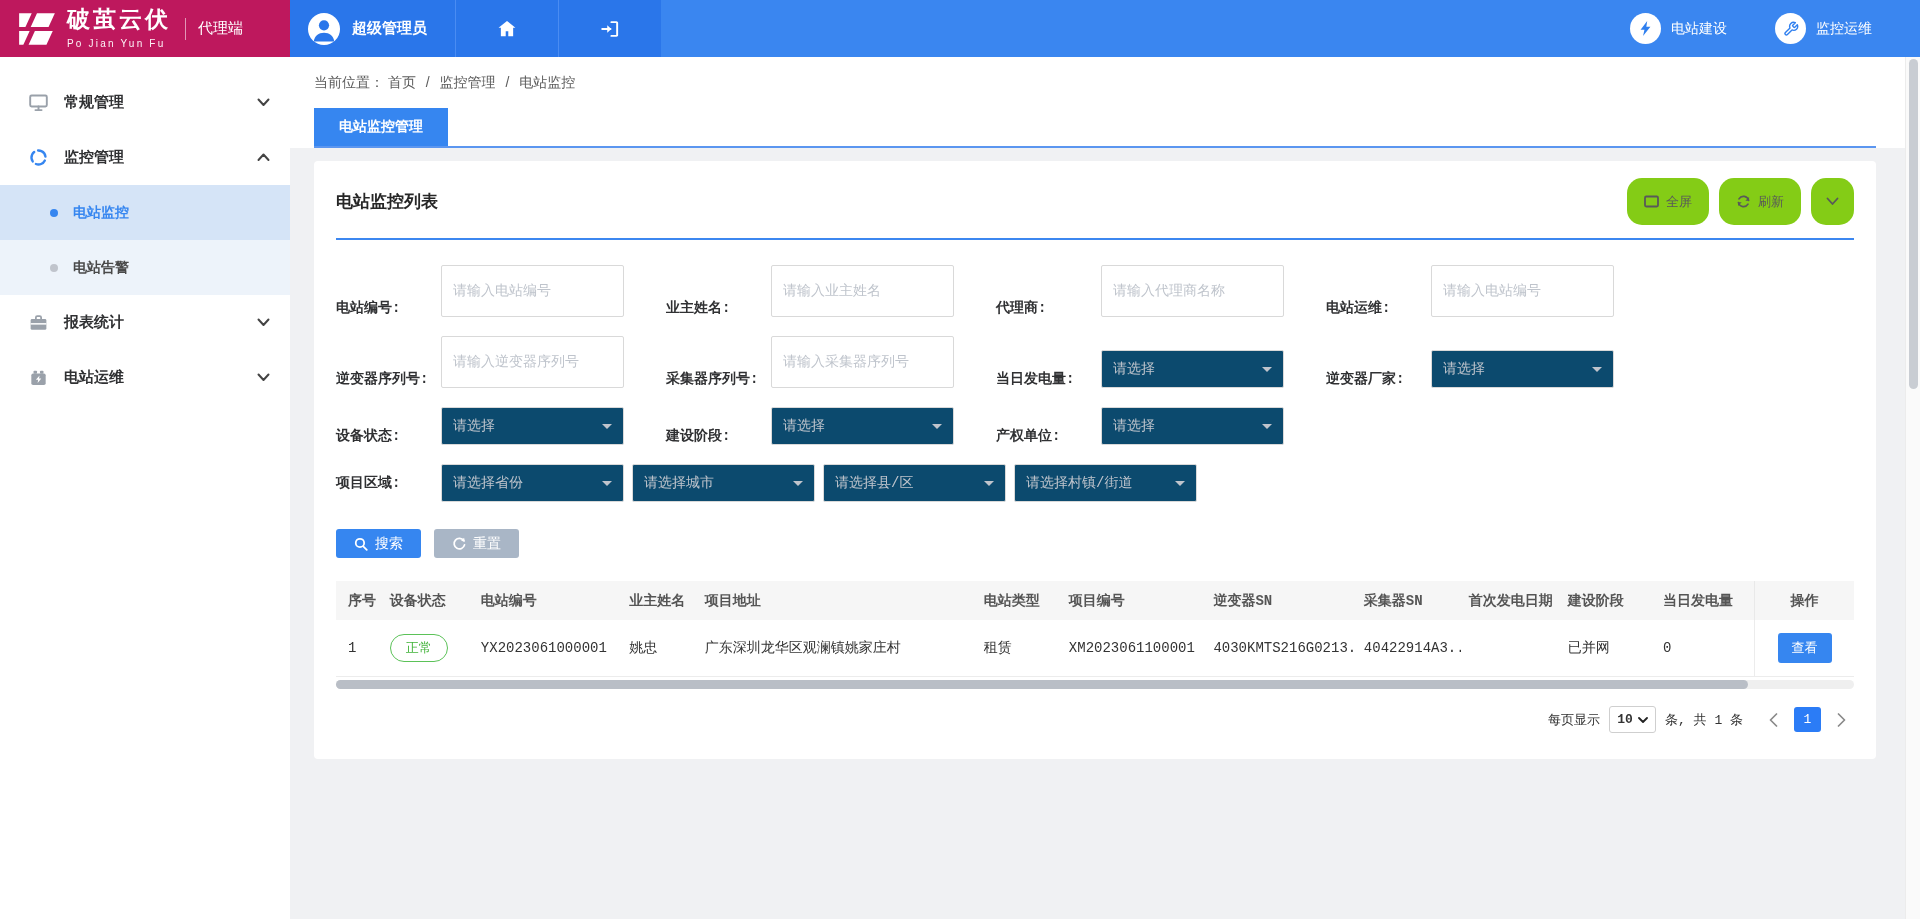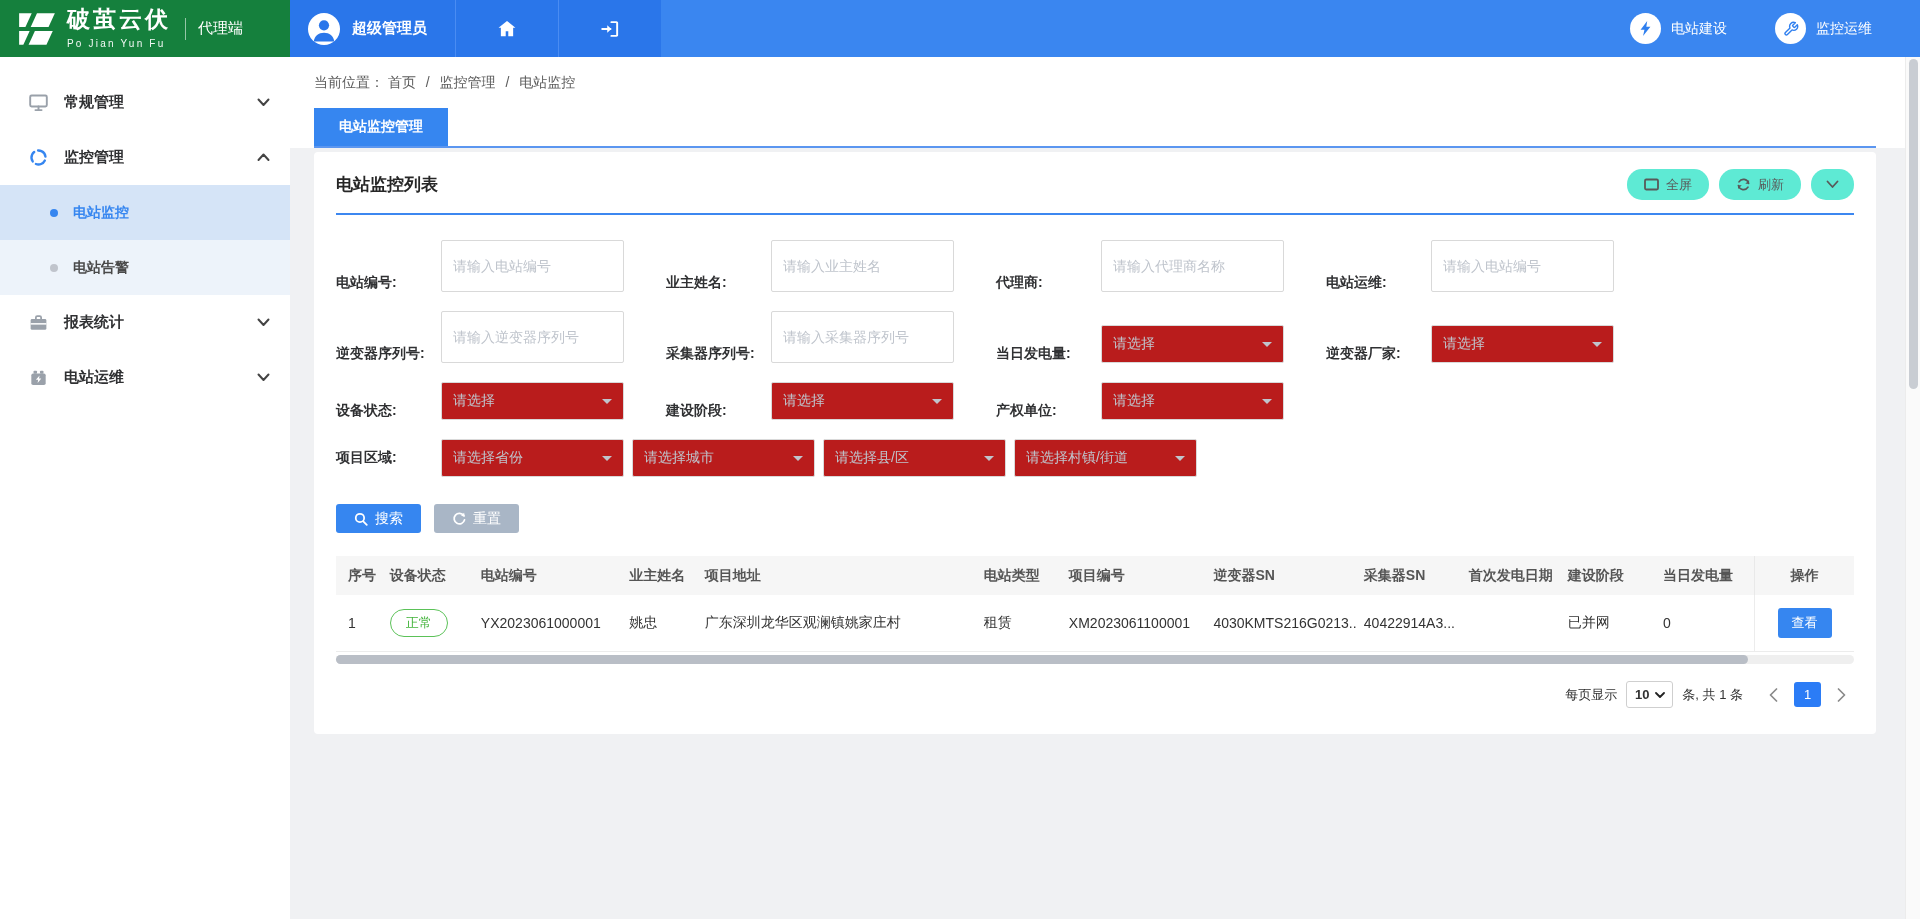--- a/index.html
+++ b/index.html
@@ -1,21 +1,21 @@
 <!DOCTYPE html>
 <html><head>
 <meta charset="utf-8">
 <style>
   * { margin:0; padding:0; box-sizing:border-box; }
   html,body { width:1920px; height:919px; overflow:hidden;
     font-family:"Liberation Sans", sans-serif; background:#F0F1F3; }
 
   
   .topbar { height:57px; display:flex; align-items:stretch; background:#3A86F0; position:relative; z-index:5; }
-  .brand { width:290px; display:flex; align-items:center; padding-left:16px; background:#15803d; }
+  .brand { width:290px; display:flex; align-items:center; padding-left:16px; background:#be185d; }
   .logo-mark { width:42px; height:36px; flex:0 0 auto; }
   .brand-text { margin-left:9px; color:#fff; line-height:1; }
   .brand-name { font-size:23px; font-weight:700; letter-spacing:3px; }
   .brand-pinyin { font-size:10px; letter-spacing:2.2px; margin-top:8px; opacity:.95; }
   .brand-divider { width:1px; height:22px; background:rgba(255,255,255,.55); margin:0 12px 0 14px; }
   .portal { color:#fff; font-size:15px; }
   .hd-user { background:#2A76EA; display:flex; align-items:center; gap:12px; padding:0 28px 0 18px; }
   .hd-user .uname { color:#fff; font-size:15px; font-weight:600; }
   .hd-btn { width:103px; background:#2A76EA; border-left:1px solid #4A8CF2; display:flex; align-items:center; justify-content:center; cursor:pointer; }
   .hd-btn:last-of-type { border-right:1px solid #4A8CF2; }
@@ -40,41 +40,41 @@
 
   .content { flex:1; background:#F0F1F3; overflow:hidden; }
   .crumb-strip { background:#fff; padding:17px 44px 0 24px; }
   .crumb { font-size:14px; color:#5b5b5b; }
   .crumb .sep { margin:0 6px; color:#5b5b5b; }
   .crumb a { color:#5b5b5b; text-decoration:none; cursor:pointer; }
   .tab-row { margin-top:16px; border-bottom:2px solid #5B96F0; }
   .tab { display:inline-flex; align-items:center; justify-content:center; height:38px; padding:0 25px;
          background:#3686F0; color:#fff; font-size:14px; font-weight:700; cursor:pointer; }
 
-  .panel-wrap { padding:4px 44px 0 24px; }
+  .panel-wrap { padding:13px 44px 0 24px;font-family:Liberation Mono, monospace; }
   .panel { background:#fff; border-radius:4px; padding:17px 22px 26px; }
   .panel-head { display:flex; align-items:center; justify-content:space-between; }
   .panel-title { font-size:17px; font-weight:700; color:#262626; }
   .tools { display:flex; align-items:center; gap:10px; }
-  .tool-btn { height:31px; border:none; border-radius:15px; background:#5eead4; color:#595959;
+  .tool-btn { height:47px; border:none; border-radius:15px; background:#84cc16; color:#595959;
               font-size:13px; display:inline-flex; align-items:center; gap:7px; padding:0 17px; cursor:pointer;
               font-family:inherit; }
   .tool-btn.icon-only { padding:0 15px; }
   .title-line { height:2px; background:#3C87F0; margin-top:13px; }
 
   
   .filters { margin-top:25px; display:flex; flex-direction:column; gap:19px; }
   .f-row { display:flex; }
   .f-field { display:flex; align-items:flex-end; width:330px; }
   .f-label { width:105px; font-size:14px; color:#303133; font-weight:700; }
   .f-input { width:183px; height:52px; border:1px solid #D9D9D9; border-radius:2px; padding:0 11px;
              font-size:14px; color:#333; font-family:inherit; outline:none; }
   .f-input::placeholder { color:#BFC4CC; }
   .f-select { width:183px; height:38px; border:1px solid #D9D9D9; border-radius:2px; display:flex;
-              align-items:center; justify-content:space-between; padding:0 11px; cursor:pointer; background:#b91c1c; }
+              align-items:center; justify-content:space-between; padding:0 11px; cursor:pointer; background:#0c4a6e; }
   .f-select .ph { font-size:14px; color:#BFC4CC; }
   .caret { width:0; height:0; border:5px solid transparent; border-top-color:#C0C4CC; margin-top:5px; }
   .region-row { display:flex; align-items:center; }
   .region-row .f-select { margin-right:8px; }
 
   .actions { margin-top:27px; display:flex; gap:13px; }
   .btn { height:29px; border:none; border-radius:3px; color:#fff; font-size:14px; display:inline-flex;
          align-items:center; justify-content:center; gap:7px; padding:0 18px; cursor:pointer; font-family:inherit; }
   .btn-search { background:#3686F0; }
   .btn-reset { background:#A9B6C6; }

